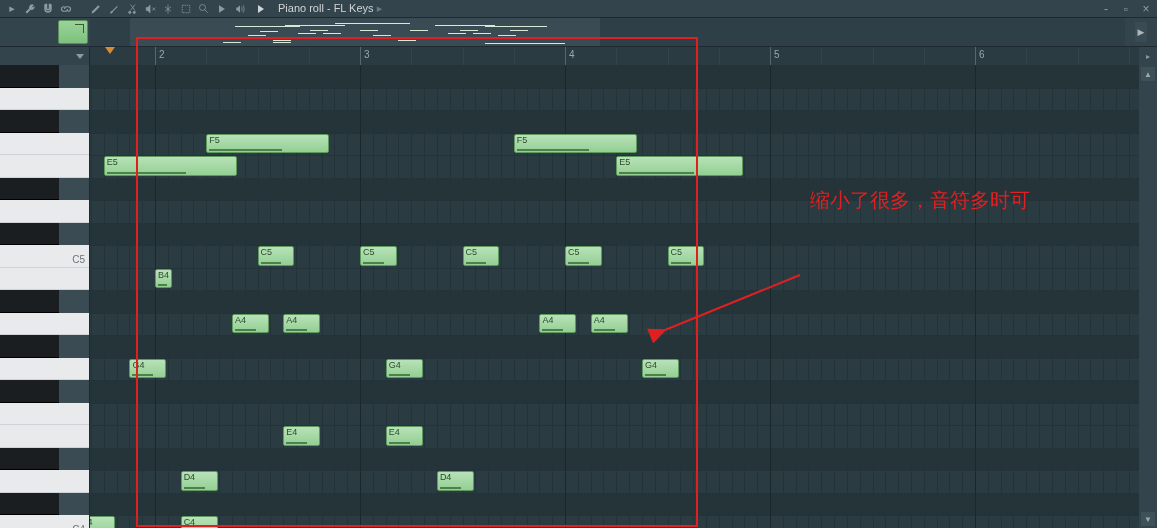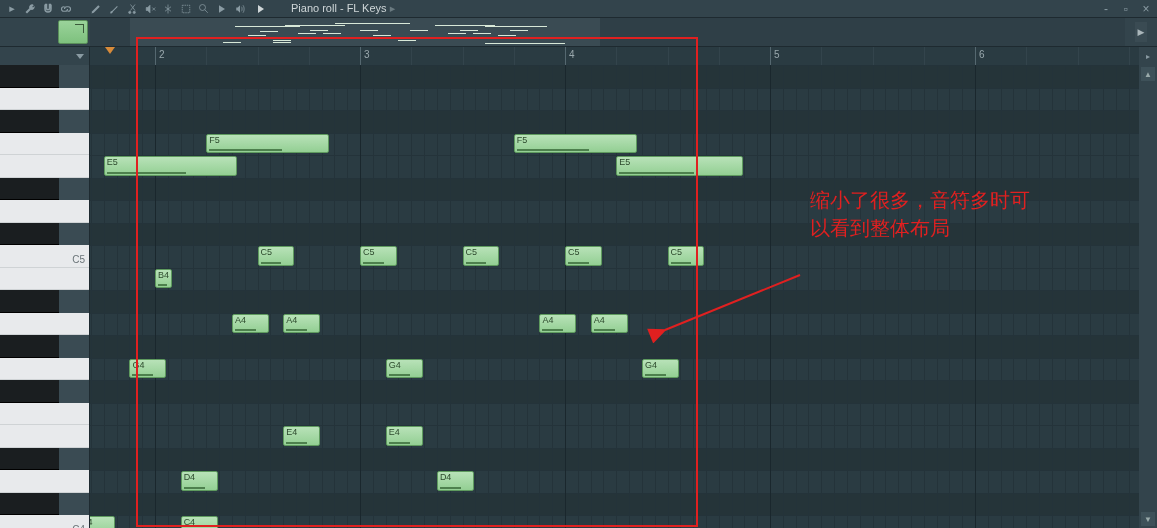--- a/index.html
+++ b/index.html
@@ -4,21 +4,21 @@
 <style>
 html,body{margin:0;padding:0;width:1157px;height:528px;overflow:hidden;font-family:Arial,sans-serif;background:#2a3b42;user-select:none}
 *{box-sizing:border-box}
 
 
 .titlebar{height:17px;background:#33444c;display:flex;align-items:center;color:#c9d1d3;font-size:11px;position:relative}
 .tb-icons{display:flex;gap:2px;padding:0 4px;align-items:center}
 .tb-icon{width:16px;height:14px;display:flex;align-items:center;justify-content:center;color:#8a9ba3;font-size:11px;cursor:pointer}
 .tb-icon svg{width:12px;height:12px}
 .play-tri{display:flex;align-items:center;margin:0 4px}
-.tb-title{margin-left:21px;color:#cfd6d8;white-space:nowrap}
+.tb-title{margin-left:8px;color:#cfd6d8;white-space:nowrap}
 .tb-right{position:absolute;right:4px;display:flex;gap:6px;color:#8a9ba3;font-size:12px}
 .wbtn{cursor:pointer;width:14px;text-align:center}
 
 
 .strip{height:30px;background:#33444c;border-top:1px solid #1e2a30;border-bottom:1px solid #1e2a30;display:flex}
 .strip-left{width:90px;display:flex;align-items:flex-start;justify-content:flex-end;padding:2px}
 .cornerbtn{width:30px;height:24px;background:linear-gradient(#9ad39a,#7ec17e);border:1px solid #5a8f5a;border-radius:2px;position:relative;cursor:pointer}
 .cornerbtn:after{content:"";position:absolute;right:3px;top:3px;width:8px;height:8px;border-top:1px solid #3a5a3a;border-right:1px solid #3a5a3a}
 .overview{flex:1;position:relative;background:#2f3f47}
 .ov-region{position:absolute;top:0;bottom:0;left:40px;width:470px;background:#3a4b53}
@@ -409,14 +409,13 @@
 <svg class="arrow-svg" id="arrow" width="1157" height="528">
   <defs>
       <marker id="ah" markerWidth="10" markerHeight="8" refX="1" refY="4" orient="auto">
         <path d="M9 0L0 4l9 4z" fill="#e02020"></path>
       </marker>
     </defs>
   <line x1="800" y1="210" x2="665" y2="265" stroke="#e02020" stroke-width="2" marker-end="url(#ah)"></line>
 </svg>
 <div class="anno-text" id="anno" style="left: 810px; top: 186px;">
     <div>缩小了很多，音符多时可</div>
-    <div>以看到整体布局</div>
   </div>
 
 </body></html>

